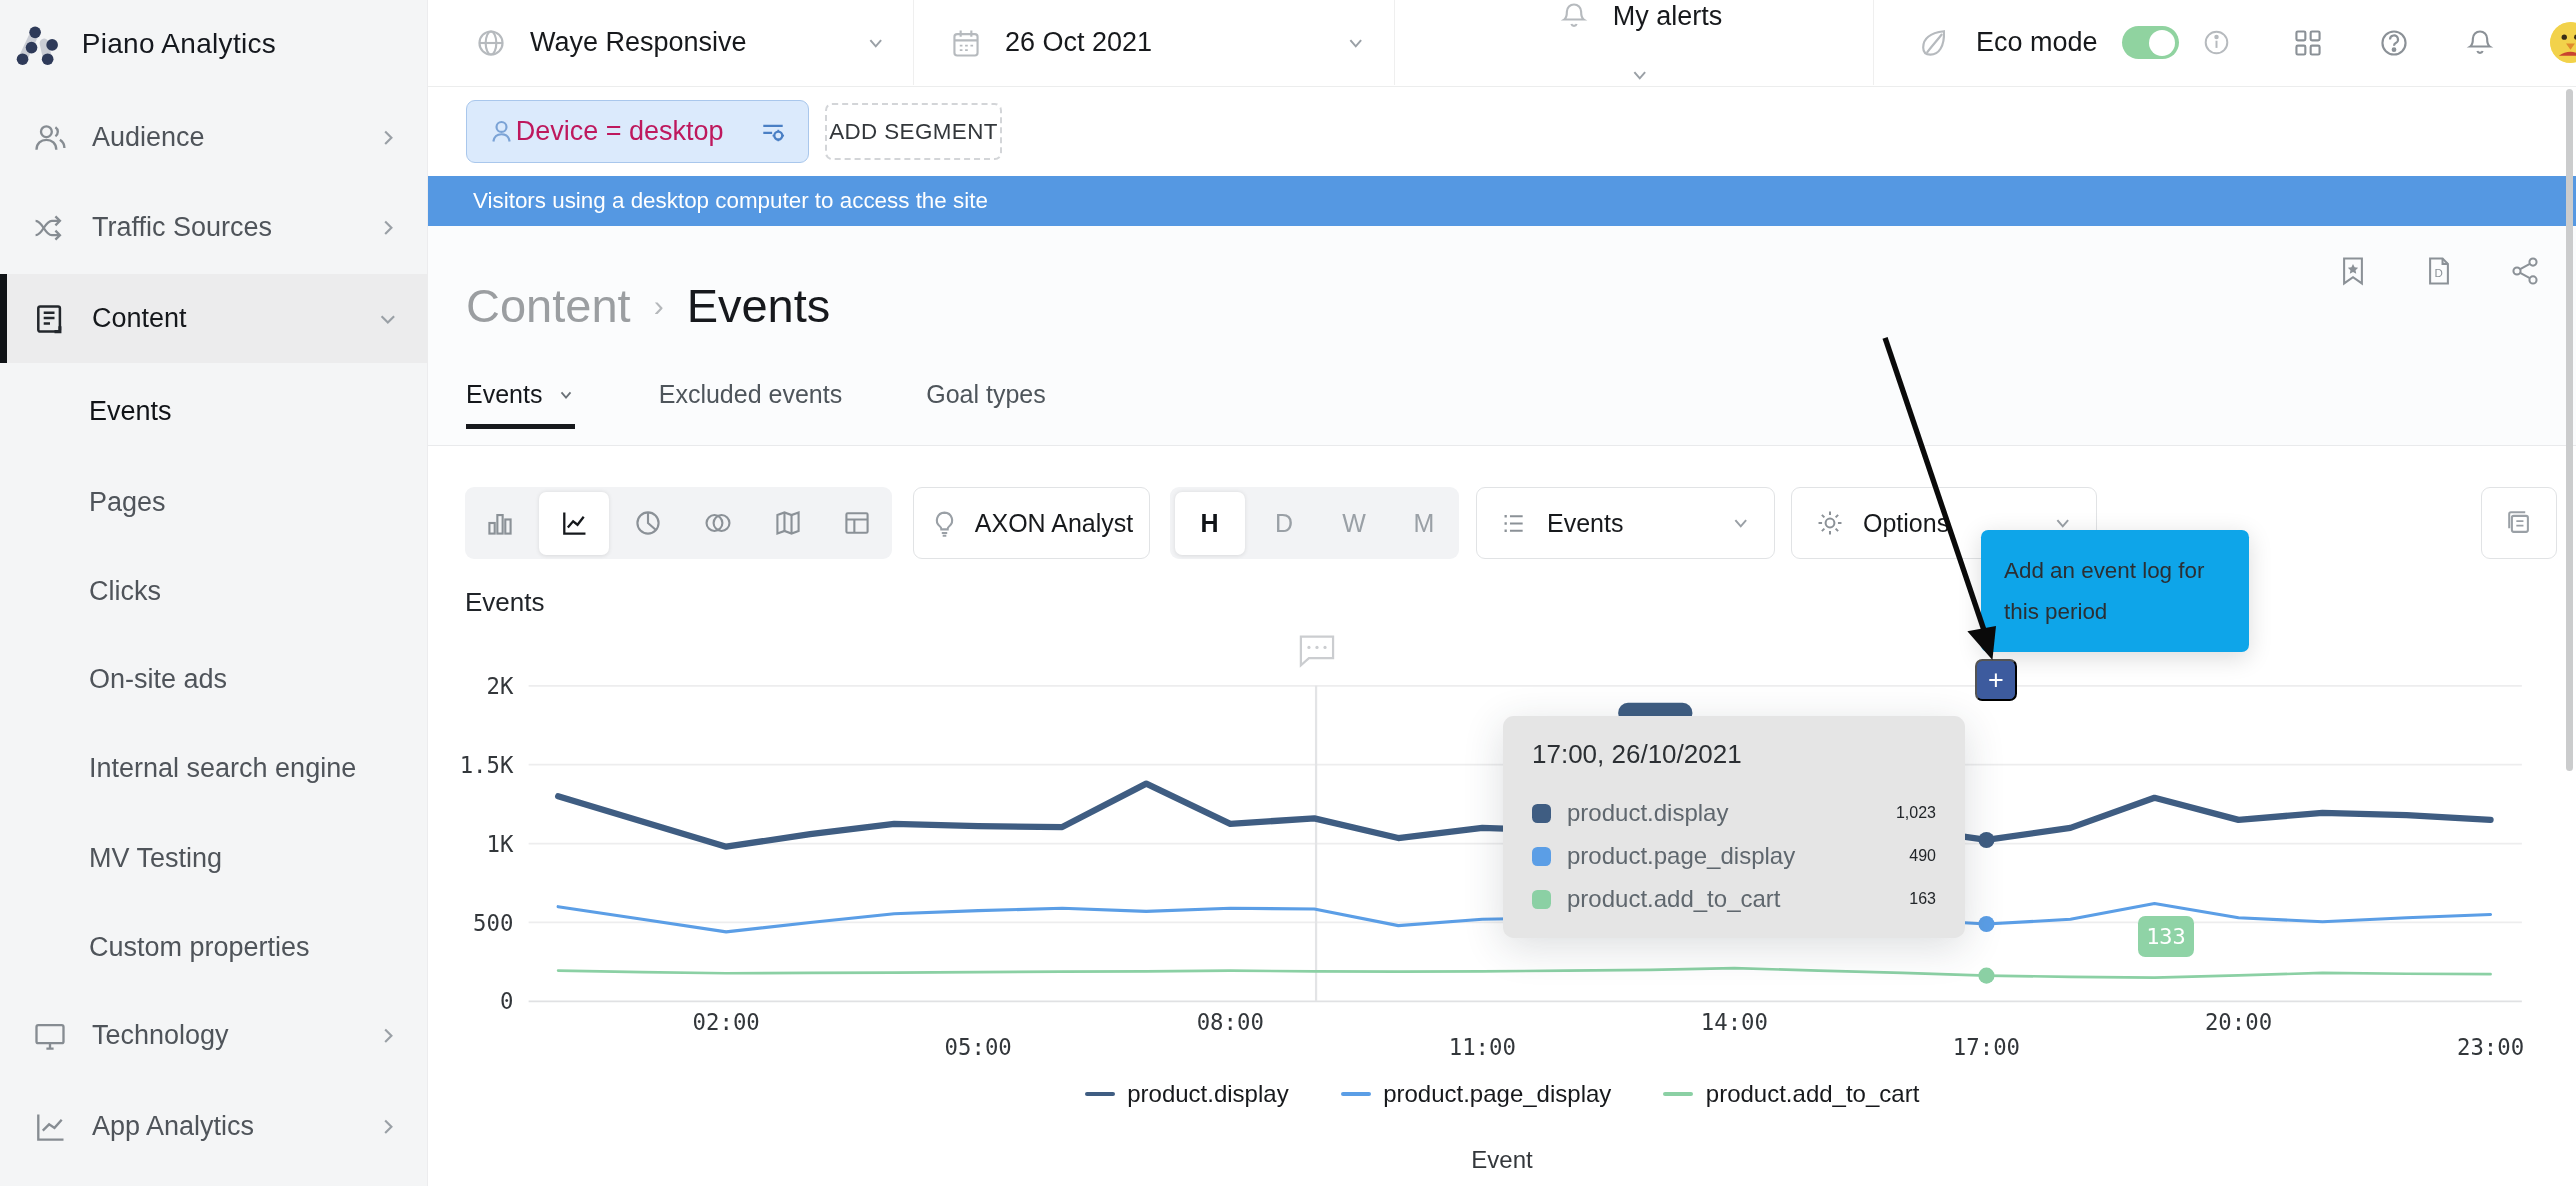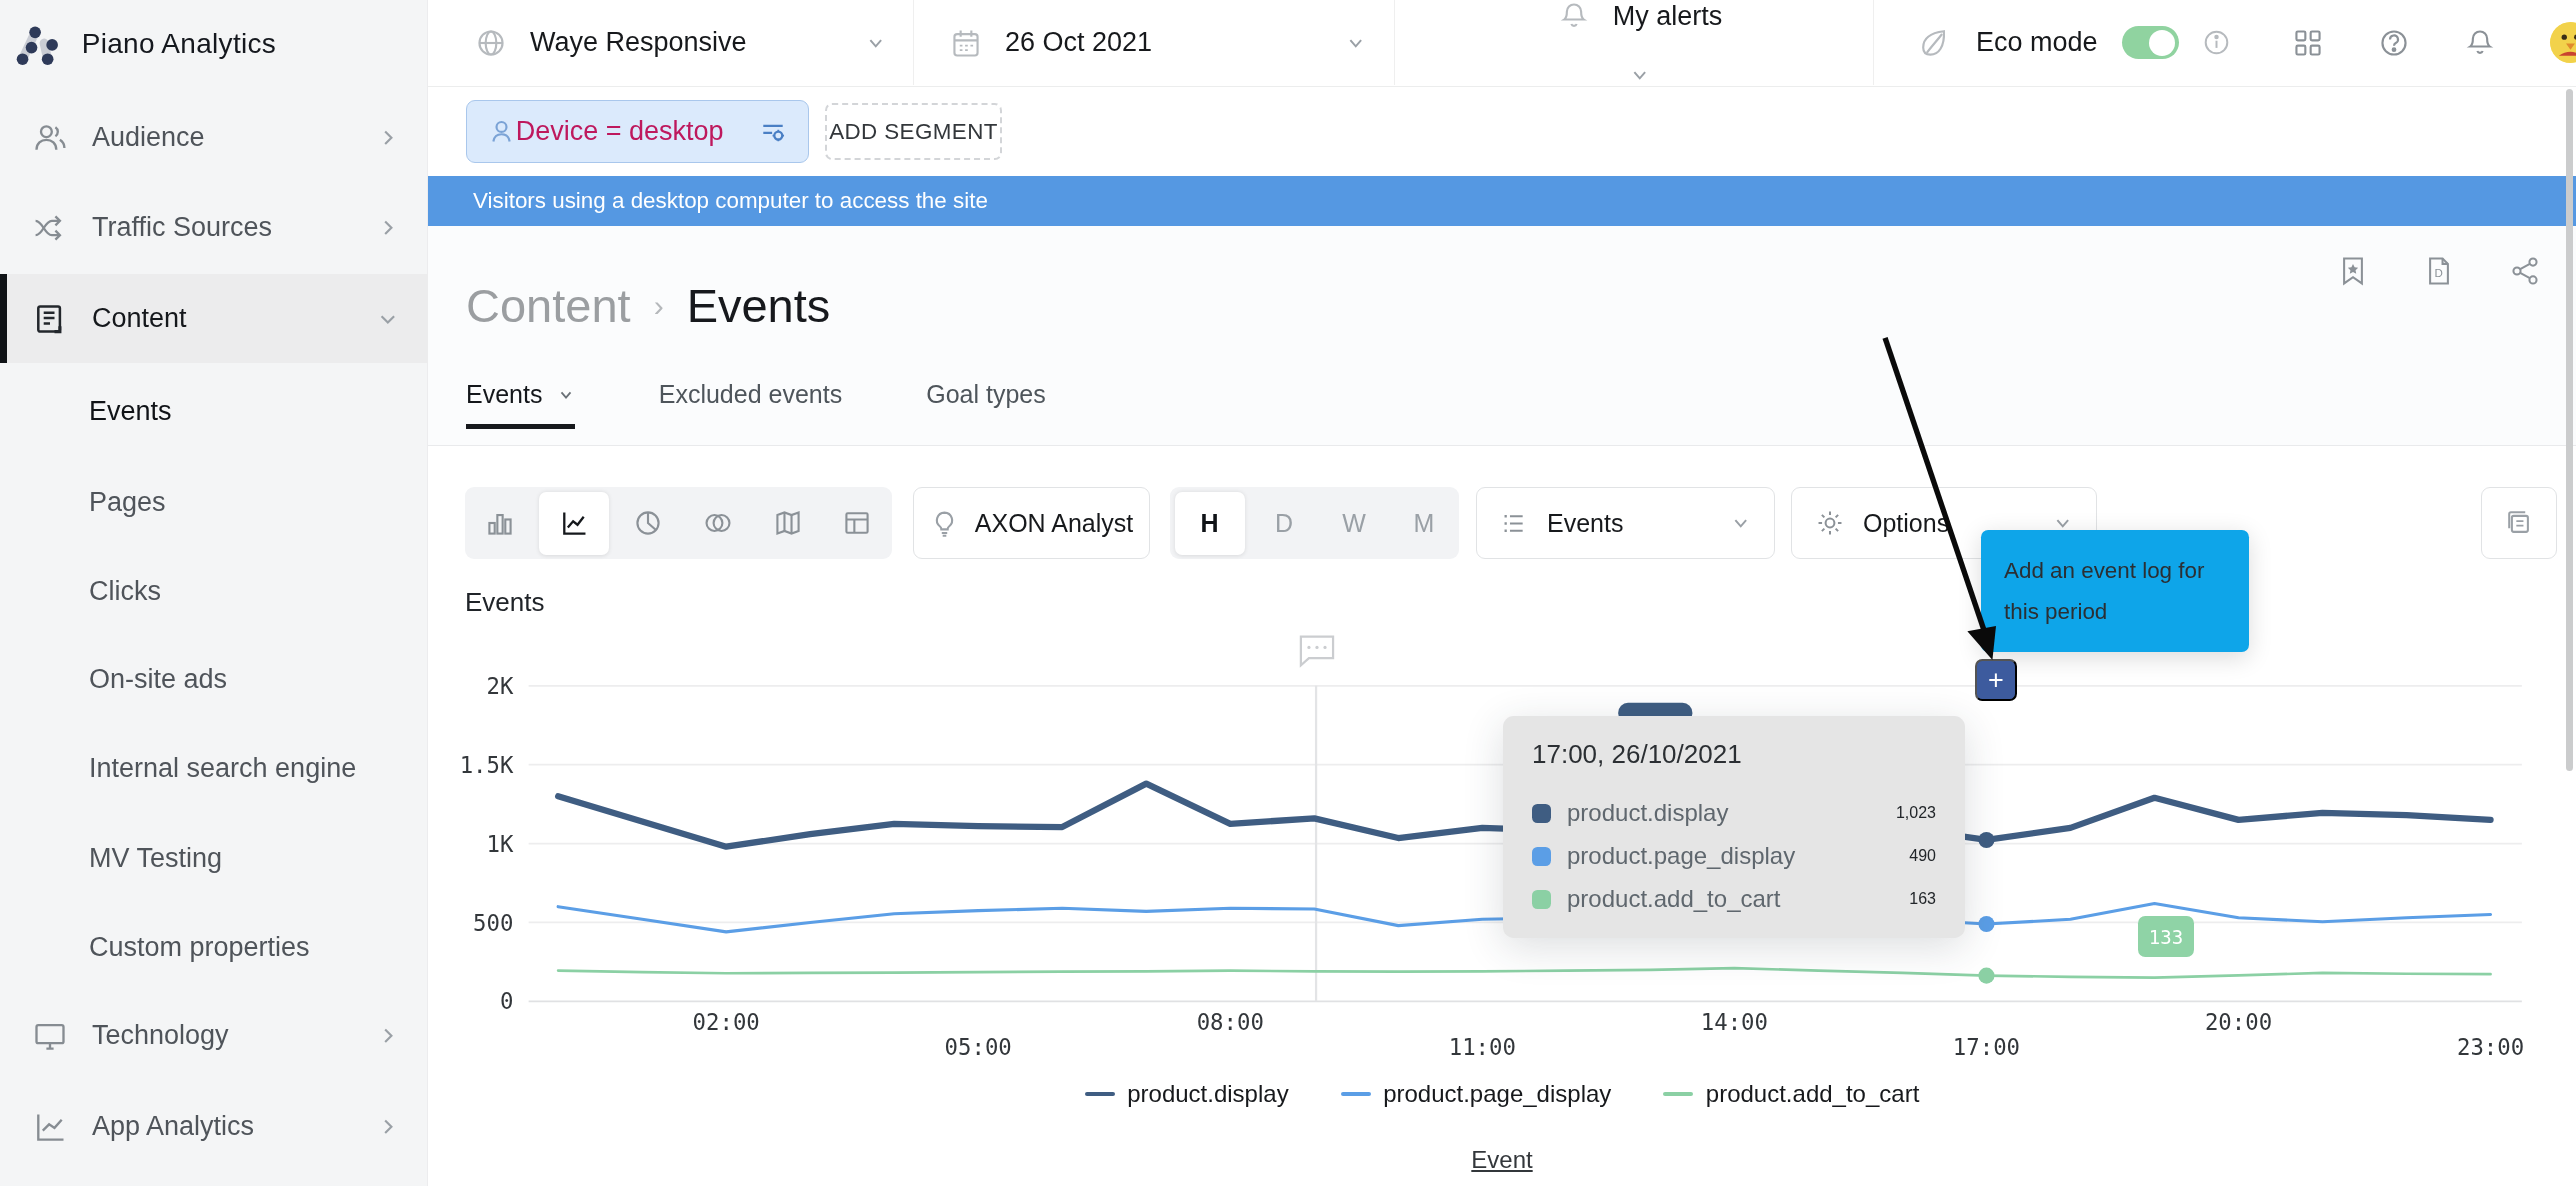--- a/index.html
+++ b/index.html
@@ -70,32 +70,32 @@
   .options-sel { left:1791px; top:487px; width:306px; height:72px; }
   .copy-btn { left:2481px; top:487px; width:76px; height:72px; justify-content:center; color:#9aa0a6; }
 
   
   .chart-title { left:465px; top:587px; font-size:26px; color:#202429; font-weight:500; }
   .chart-svg { left:428px; top:617px; }
   .legend { left:428px; top:1080px; width:2148px; display:flex; justify-content:center; gap:52px; }
   .legend-item { display:flex; align-items:center; gap:12.5px; cursor:pointer; }
   .legend-dash { width:30px; height:4.5px; border-radius:2.7px; }
   .legend-lbl { font-size:24px; color:#17191c; }
-  .x-title { left:428px; top:1146px; width:2148px; text-align:center; font-size:24px; color:#33373b;text-decoration:underline; }
+  .x-title { left:428px; top:1146px; width:2148px; text-align:center; font-size:24px; color:#33373b; }
 
   
   .hover-card { left:1503px; top:716px; width:462px; height:222px; background:#e5e5e5; border-radius:10.7px; box-shadow:0 9px 40px rgba(40,50,60,.16); padding:23px 29px; }
   .hover-title { font-size:26px; color:#2b2f33; margin-bottom:21.5px; }
   .hover-row { display:flex; align-items:center; gap:16px; height:43px; }
   .swatch { width:19px; height:19px; border-radius:5.4px; }
   .hover-lbl { font-size:24px; color:#5f676e; flex:1; }
   .hover-val { font-size:16px; color:#22262a; }
   .eventlog-tip { left:1981px; top:530px; width:268px; height:122px; background:#0ea5e9; border-radius:7.2px; box-shadow:0 5.4px 25px rgba(0,0,0,.14); padding:19.7px 23px; font-size:22.4px; color:#2b2f33; line-height:41px; }
   .plus-btn { left:1975px; top:659px; width:42px; height:42px; background:#3d5b9e; border-radius:7.2px; color:#fff; font-size:27px; display:flex; align-items:center; justify-content:center; cursor:pointer; }
-  .value-badge { left:2138px; top:916px; width:56px; height:41px; background:#8fd3a6; border-radius:7.2px; color:#fff; font-size:19px; font-family:"DejaVu Sans Mono",monospace; display:flex; align-items:center; justify-content:center; }
+  .value-badge { left:2138px; top:916px; width:56px; height:41px; background:#8fd3a6; border-radius:7.2px; color:#fff; font-size:22px; font-family:"DejaVu Sans Mono",monospace; display:flex; align-items:center; justify-content:center; }
   .arrow-annot { left:1860px; top:327px; pointer-events:none; }
   .scrollbar { right:2.7px; top:89px; width:7.2px; height:682px; border-radius:3.6px; background:#cbcccd; }
 </style>
 </head>
 <body>
 
 <aside class="abs sidebar">
   <div class="logo-row">
     <span>
       <svg width="52" height="52" viewBox="0 0 58 58">

